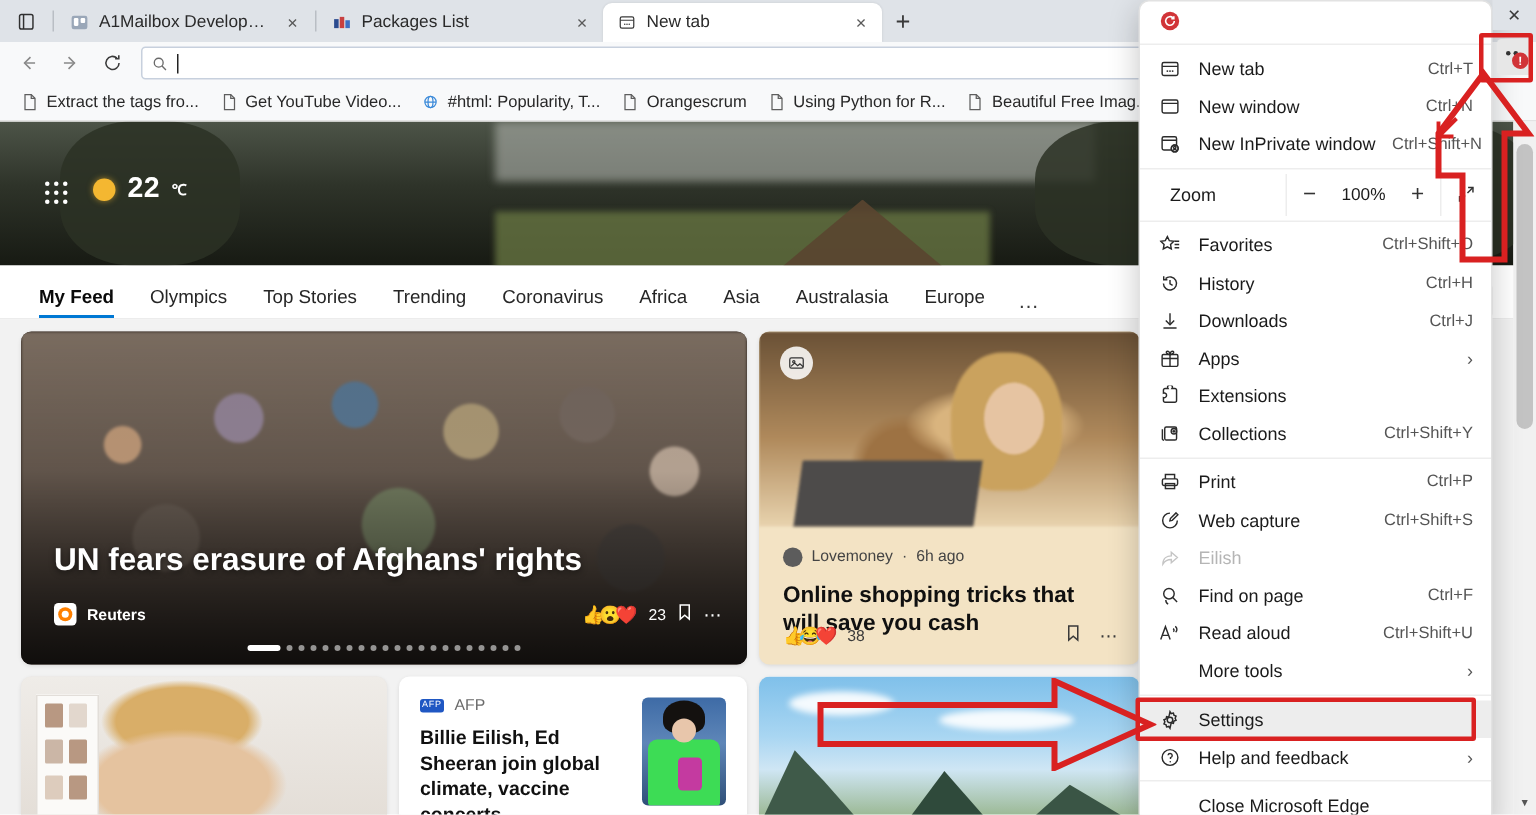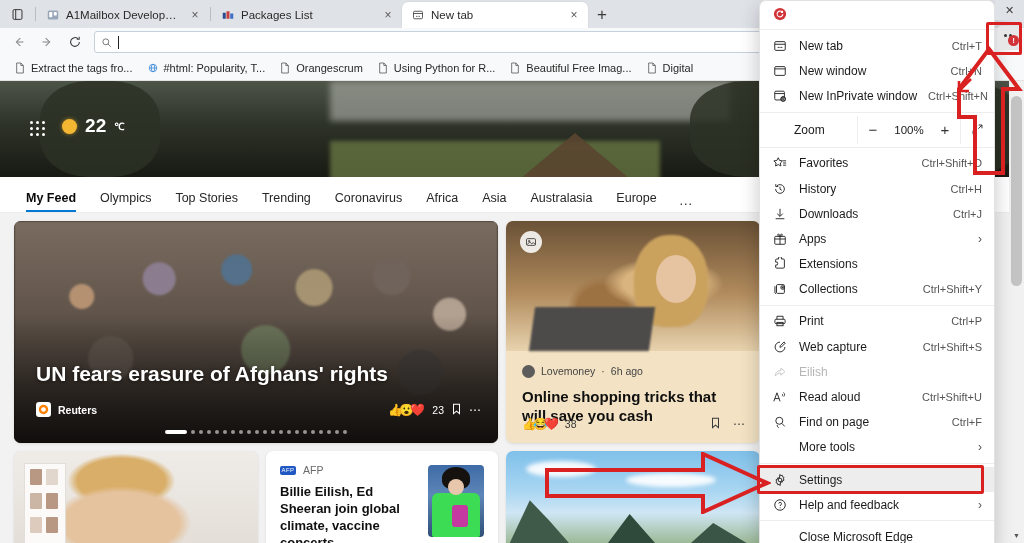--- a/index.html
+++ b/index.html
@@ -192,21 +192,21 @@
   .mi { display:flex; align-items:center; height:25.2px; padding:0 12px 0 11px; gap:11px; color:#1b1b1b; white-space:nowrap; }
   .mi .mico { width:17px; height:17px; flex:none; display:flex; align-items:center; justify-content:center; color:#2b2b2b; }
   .mi .mlabel { flex:1; }
   .mi .mkey { color:#555; font-size:11px; }
   .mi .mchev { color:#555; font-size:12px; }
   .mi.disabled { color:#b5b5b5; }
   .mi.disabled .mico { color:#c5c5c5; }
   .mi.hl { background:#ededed; }
   .msep { height:1px; background:#ededed; margin:3px 0; }
   .zoomrow { display:flex; align-items:center; height:28px; font-size:12px; }
-  .zoomrow .zlabel { padding-left:34px; flex:1; color:#1b1b1b; }
+  .zoomrow .zlabel { padding-left:20px; flex:1; color:#1b1b1b; }
   .zoomrow .zctl { display:flex; align-items:center; border-left:1px solid #ededed; }
   .zoomrow .zbtn { width:30px; height:28px; display:flex; align-items:center; justify-content:center; font-size:15px; color:#333; }
   .zoomrow .zval { width:42px; text-align:center; color:#1b1b1b; font-size:11.5px; }
   .zoomrow .zfull { width:34px; height:28px; display:flex; align-items:center; justify-content:center; border-left:1px solid #ededed; color:#333; }
 
   
   .win-close { position:absolute; right:0; top:0; width:29px; height:20px; display:flex; align-items:center; justify-content:center; color:#3b3b3b; font-size:11px; z-index:60; background:#dfe3e8; }
   .more-btn { position:absolute; right:2px; top:26px; width:24px; height:24px; display:flex; align-items:center; justify-content:center; background:#e7e7e7; border-radius:3px; z-index:60; }
   .more-btn .d { position:absolute; top:8px; left:6px; width:3px; height:3px; border-radius:50%; background:#333; }
   .more-btn .d2 { left:11px; }
@@ -326,20 +326,29 @@
 
   <div class="bookmarks">
     <div class="bm">
       <span class="bmico">
           <svg width="10" height="12" viewBox="0 0 12 14" fill="none" stroke="#5e5e5e" stroke-width="1">
             <path d="M2 1h5l3 3v9H2z"></path>
             <path d="M7 1v3h3"></path>
           </svg>
         </span>
       <span>Extract the tags fro...</span>
+    </div>
+    <div class="bm">
+      <span class="bmico">
+          <svg width="10" height="12" viewBox="0 0 12 14" fill="none" stroke="#5e5e5e" stroke-width="1">
+            <path d="M2 1h5l3 3v9H2z"></path>
+            <path d="M7 1v3h3"></path>
+          </svg>
+        </span>
+      <span>Get YouTube Video...</span>
     </div>
     <div class="bm">
       <span class="bmico">
           <svg width="10" height="10" viewBox="0 0 12 12" fill="none" stroke="#3b8ad9" stroke-width="1">
             <circle cx="6" cy="6" r="4.5"></circle>
             <ellipse cx="6" cy="6" rx="2" ry="4.5"></ellipse>
             <line x1="1.5" y1="6" x2="10.5" y2="6"></line>
           </svg>
         </span>
       <span>#html: Popularity, T...</span>
@@ -750,41 +759,41 @@
       <span class="mico">
         <svg width="14" height="14" viewBox="0 0 16 16" fill="none" stroke="#c5c5c5" stroke-width="1.1">
             <path d="M2.6 12.6c0-4.4 3.2-6.2 6.4-6.2V3.6L13.6 7.6 9 11.6V9.2c-2.6 0-4.8.8-6.4 3.4z"></path>
           </svg>
       </span>
       <span class="mlabel">Eilish</span>
     </div>
 
     <div class="mi">
       <span class="mico">
+        <svg width="14" height="14" viewBox="0 0 16 16" fill="none" stroke="#2b2b2b" stroke-width="1.1">
+            <circle cx="7.2" cy="6.6" r="4"></circle>
+            <path d="M4.8 11.4c0 1.6.6 2.6 1.8 3.2"></path>
+            <line x1="10.1" y1="9.6" x2="13.4" y2="13"></line>
+          </svg>
+      </span>
+      <span class="mlabel">Find on page</span>
+      <span class="mkey">Ctrl+F</span>
+    </div>
+
+    <div class="mi">
+      <span class="mico">
         <svg width="15" height="14" viewBox="0 0 17 16" fill="none" stroke="#2b2b2b" stroke-width="1.1">
             <path d="M2 13L5.6 3.2 9.2 13"></path>
             <line x1="3.3" y1="9.8" x2="7.9" y2="9.8"></line>
             <path d="M11.4 4.6c.9.5 1 1.8.2 2.5"></path>
             <path d="M13 3c1.6.9 1.8 3.2.4 4.4"></path>
           </svg>
       </span>
       <span class="mlabel">Read aloud</span>
       <span class="mkey">Ctrl+Shift+U</span>
-    </div>
-
-    <div class="mi">
-      <span class="mico">
-        <svg width="14" height="14" viewBox="0 0 16 16" fill="none" stroke="#2b2b2b" stroke-width="1.1">
-            <circle cx="7.2" cy="6.6" r="4"></circle>
-            <path d="M4.8 11.4c0 1.6.6 2.6 1.8 3.2"></path>
-            <line x1="10.1" y1="9.6" x2="13.4" y2="13"></line>
-          </svg>
-      </span>
-      <span class="mlabel">Find on page</span>
-      <span class="mkey">Ctrl+F</span>
     </div>
 
     <div class="mi">
       <span class="mico"></span>
       <span class="mlabel">More tools</span>
       <span class="mchev">›</span>
     </div>
     <div class="msep"></div>
 
     <div class="mi hl">

